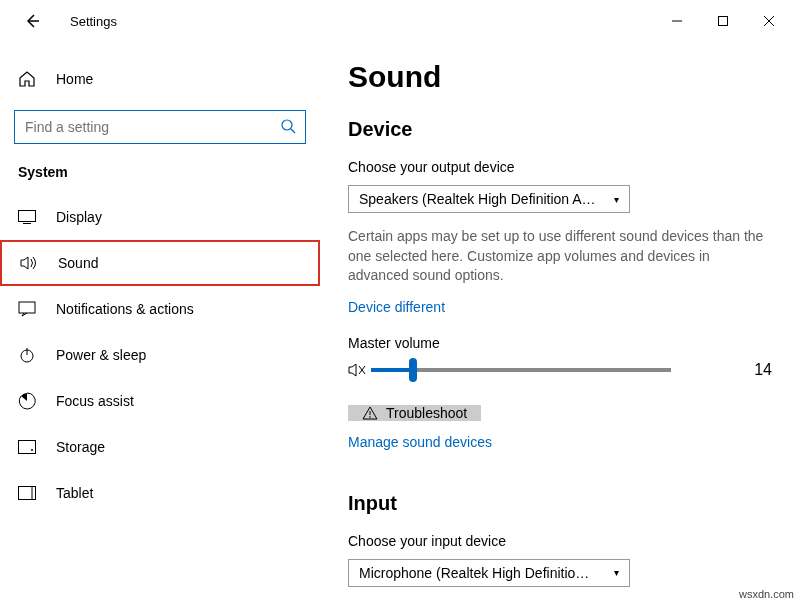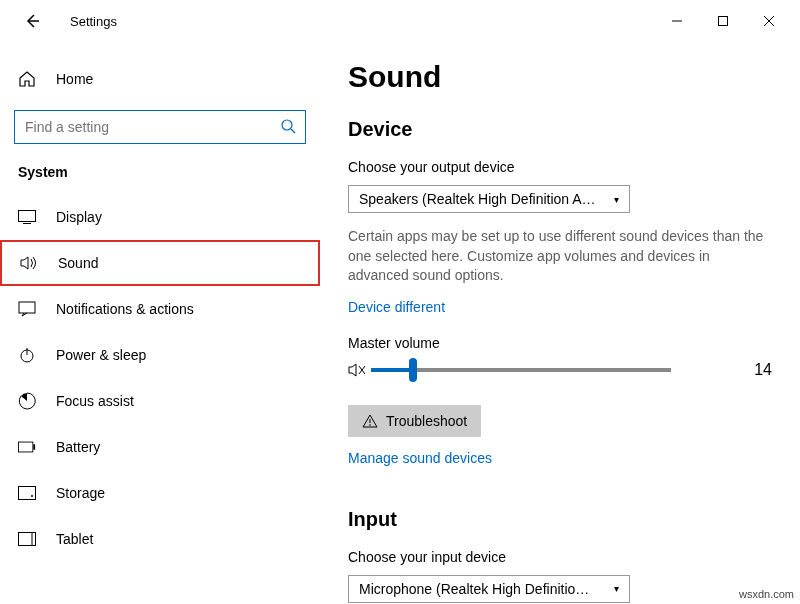--- a/index.html
+++ b/index.html
@@ -27,21 +27,21 @@
 .label { font-size: 14px; margin-bottom: 10px; }
 .select { width: 282px; height: 28px; border: 1px solid #999; display: flex; align-items: center; justify-content: space-between; padding: 0 10px; font-size: 14px; margin-bottom: 14px; }
 .chev { font-size: 10px; }
 .desc { font-size: 14px; color: #5f5f5f; line-height: 1.4; margin-bottom: 12px; }
 .link { font-size: 14px; color: #0067c0; cursor: pointer; margin-bottom: 20px; display: inline-block; }
 .volrow { display: flex; align-items: center; gap: 3px; margin-bottom: 10px; }
 .slider { position: relative; width: 300px; height: 4px; background: #888; }
 .slider .fill { position: absolute; left: 0; top: 0; bottom: 0; width: 14%; background: #0067c0; }
 .slider .thumb { position: absolute; left: 14%; top: -10px; width: 8px; height: 24px; background: #0067c0; border-radius: 4px; transform: translateX(-50%); }
 .volnum { margin-left: auto; font-size: 16px; }
-.btn { background: #ccc; border: none; padding: 8px 14px; font-size: 14px; display: inline-flex; align-items: center; gap: 8px; margin: 16px 0 12px 0; }
+.btn { background: #ccc; border: none; padding: 0 14px; font-size: 14px; display: inline-flex; align-items: center; gap: 8px; margin: 16px 0 12px 0; }
 .watermark { position: absolute; right: 6px; bottom: 4px; font-size: 11px; color: #444; text-align: right; }
 svg { display: block; }
 </style>
 </head>
 <body>
 
 <div class="titlebar">
   <div class="back">
     <svg width="16" height="16" viewBox="0 0 16 16">
         <path d="M10 2 L4 8 L10 14" stroke="#000" stroke-width="1.5" fill="none"></path>
@@ -130,29 +130,20 @@
         <span>Power &amp; sleep</span>
       </div>
       <div class="navitem">
         <span class="icon">
             <svg width="18" height="18" viewBox="0 0 18 18">
               <path d="M9 1 A8 8 0 1 1 3 4" stroke="#000" fill="none"></path>
               <path d="M9 1 A8 8 0 0 0 3 4 L9 9 Z" fill="#000"></path>
             </svg>
           </span>
         <span>Focus assist</span>
-      </div>
-      <div class="navitem">
-        <span class="icon">
-            <svg width="20" height="12" viewBox="0 0 20 12">
-              <rect x="0.5" y="0.5" width="16" height="11" stroke="#000" fill="none"></rect>
-              <rect x="17" y="3" width="2" height="6" fill="#000"></rect>
-            </svg>
-          </span>
-        <span>Battery</span>
       </div>
       <div class="navitem">
         <span class="icon">
             <svg width="18" height="14" viewBox="0 0 18 14">
               <rect x="0.5" y="0.5" width="17" height="13" stroke="#000" fill="none"></rect>
               <circle cx="14" cy="10" r="1" fill="#000"></circle>
             </svg>
           </span>
         <span>Storage</span>
       </div>

